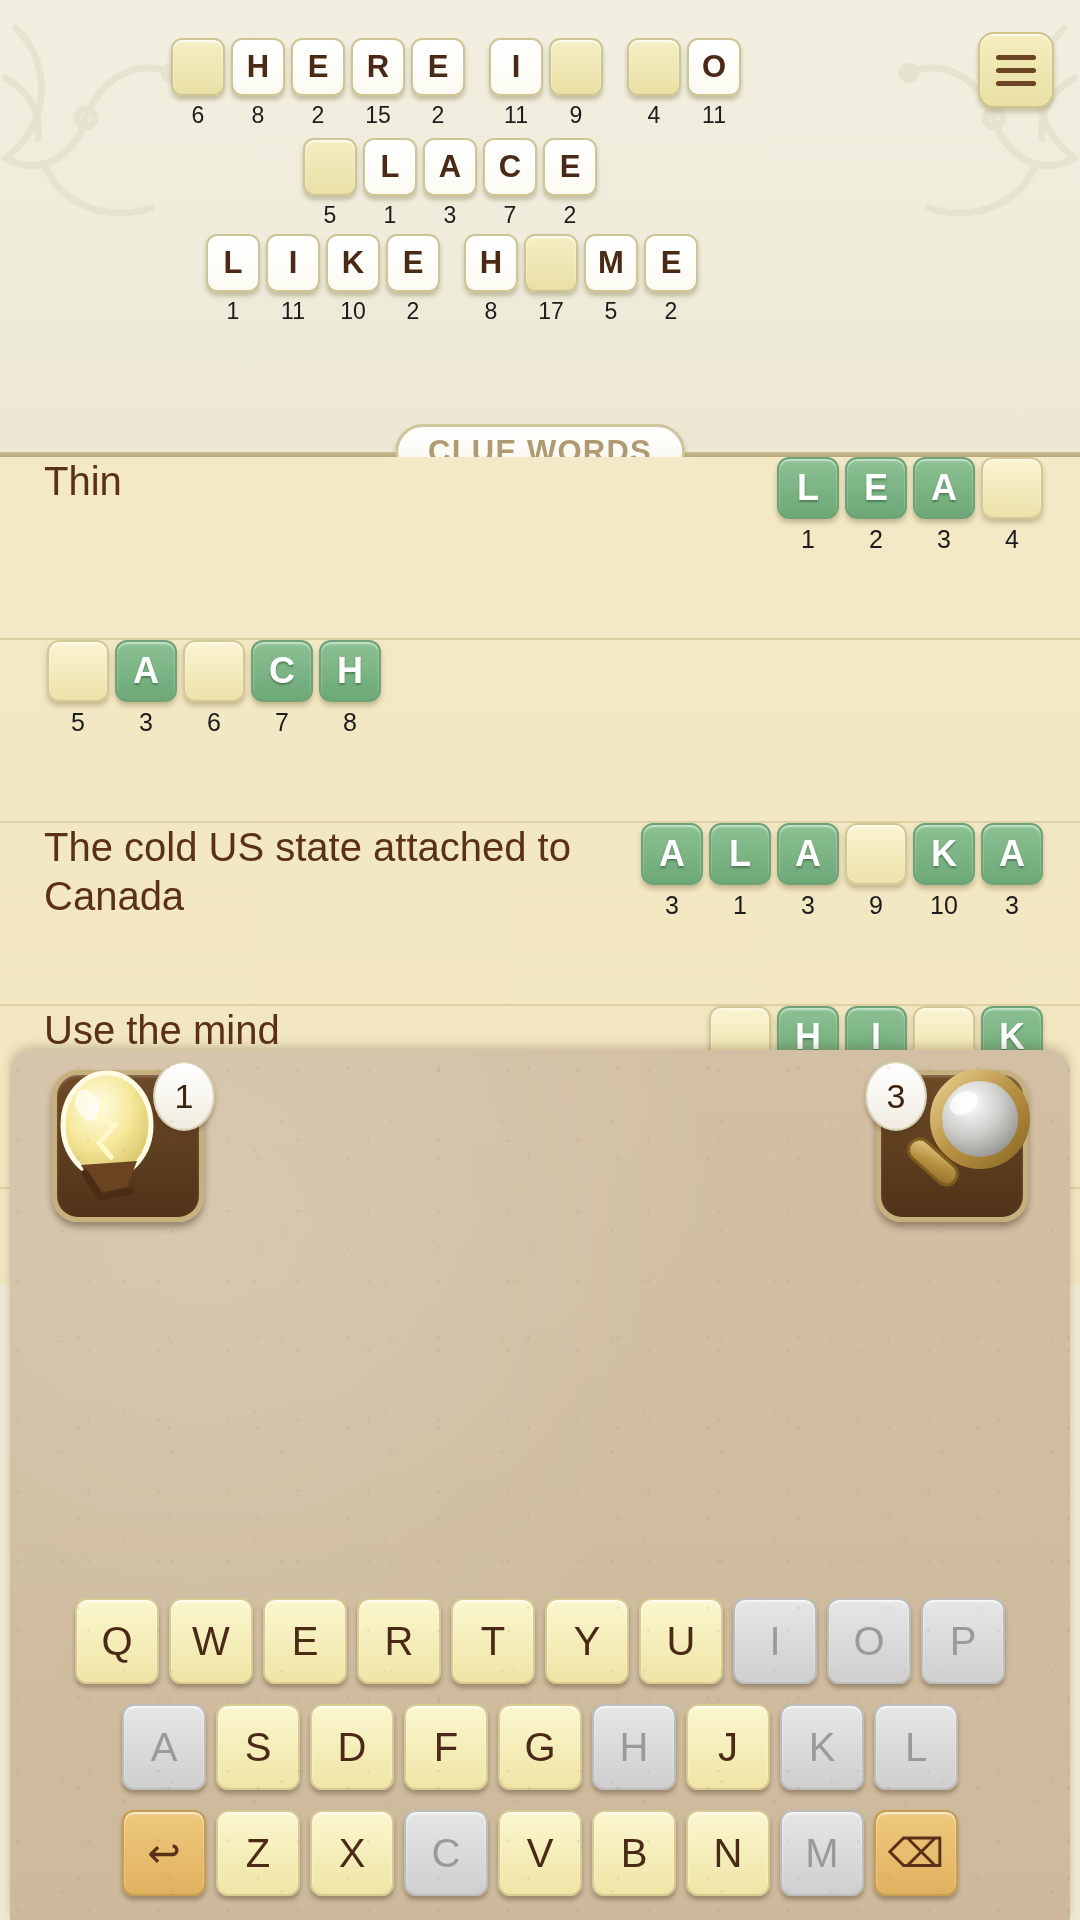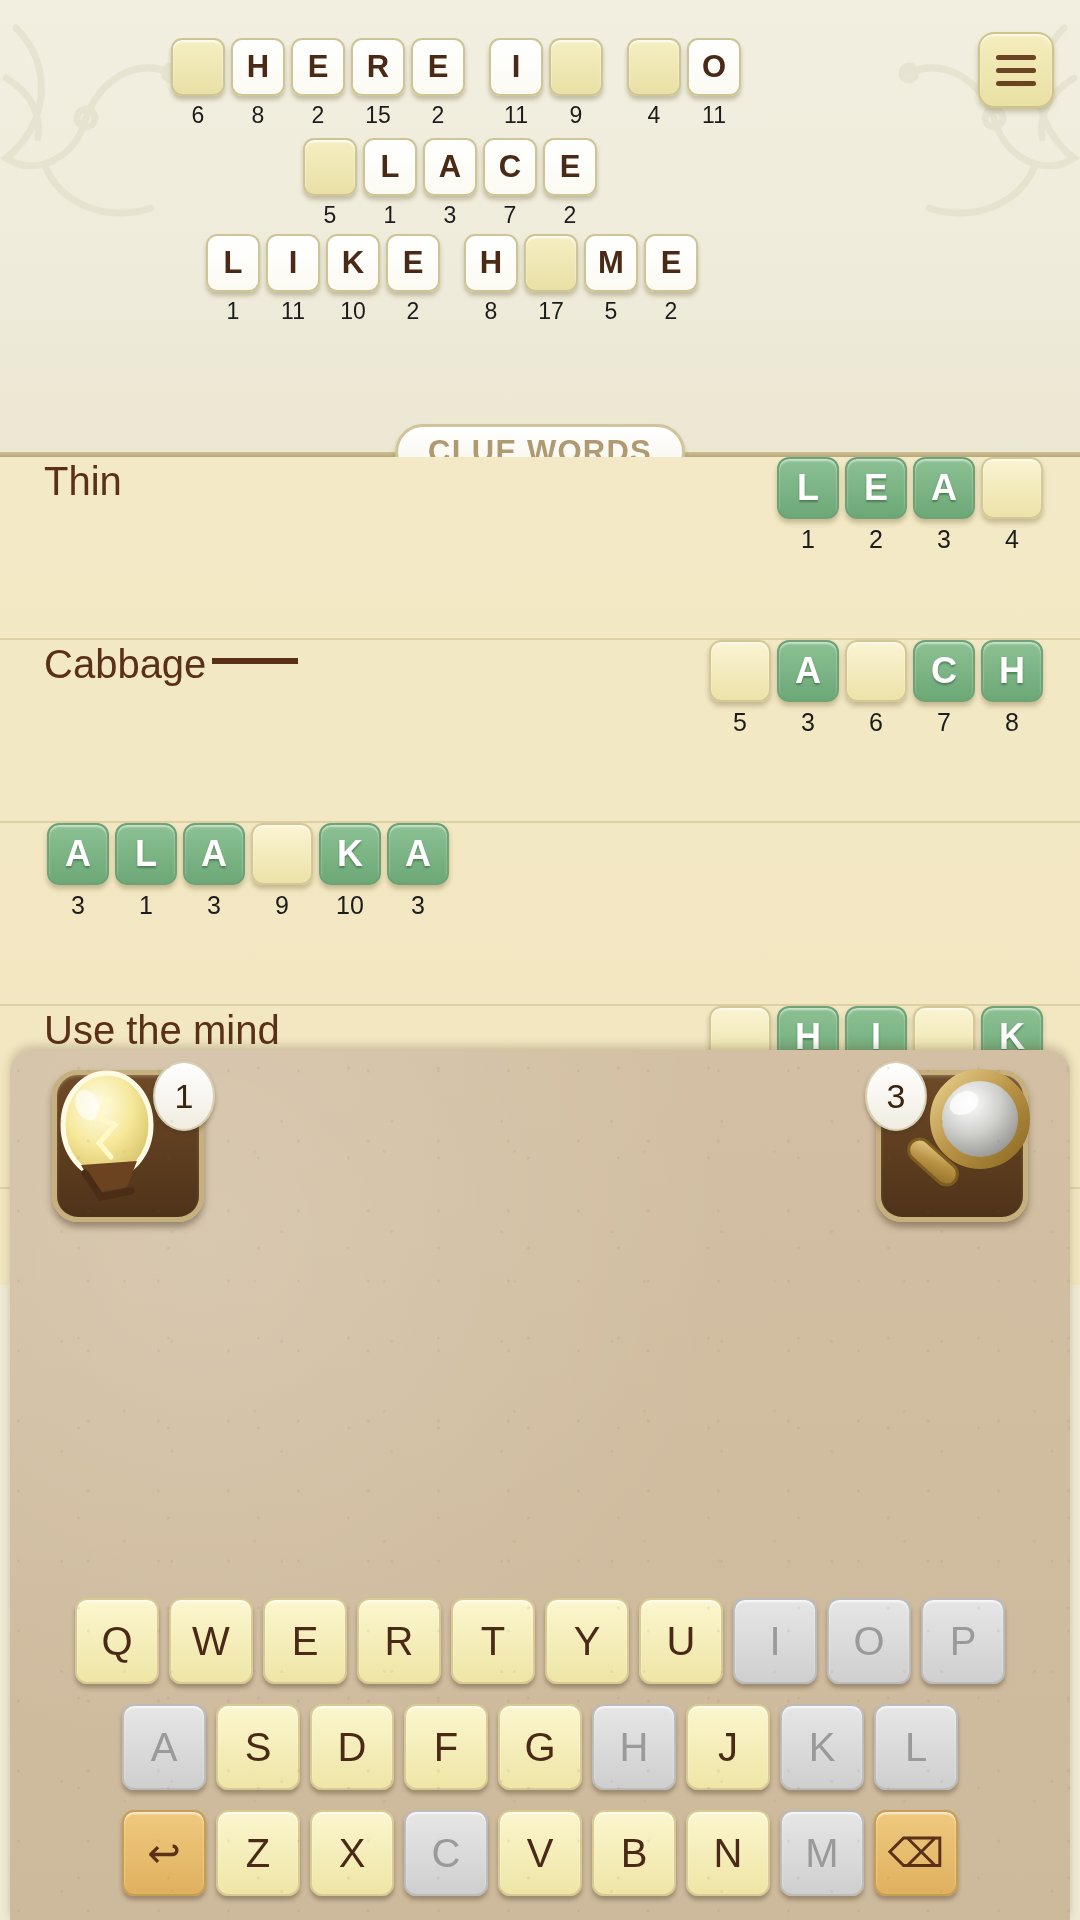--- a/index.html
+++ b/index.html
@@ -410,21 +410,20 @@
           <div class="face">A</div>
           <div class="num">3</div>
         </div>
         <div class="ctile blank-tile">
           <div class="face"></div>
           <div class="num">4</div>
         </div>
       </div>
     </div>
     <div class="clue-row">
-      <div class="clue-text"><span>Cabbage</span><span class="blank"></span></div>
       <div class="clue-tiles">
         <div class="ctile blank-tile">
           <div class="face"></div>
           <div class="num">5</div>
         </div>
         <div class="ctile solved">
           <div class="face">A</div>
           <div class="num">3</div>
         </div>
         <div class="ctile blank-tile">
@@ -435,20 +434,21 @@
           <div class="face">C</div>
           <div class="num">7</div>
         </div>
         <div class="ctile solved">
           <div class="face">H</div>
           <div class="num">8</div>
         </div>
       </div>
     </div>
     <div class="clue-row">
+      <div class="clue-text"><span>The cold US state attached to Canada</span></div>
       <div class="clue-tiles">
         <div class="ctile solved">
           <div class="face">A</div>
           <div class="num">3</div>
         </div>
         <div class="ctile solved">
           <div class="face">L</div>
           <div class="num">1</div>
         </div>
         <div class="ctile solved">

